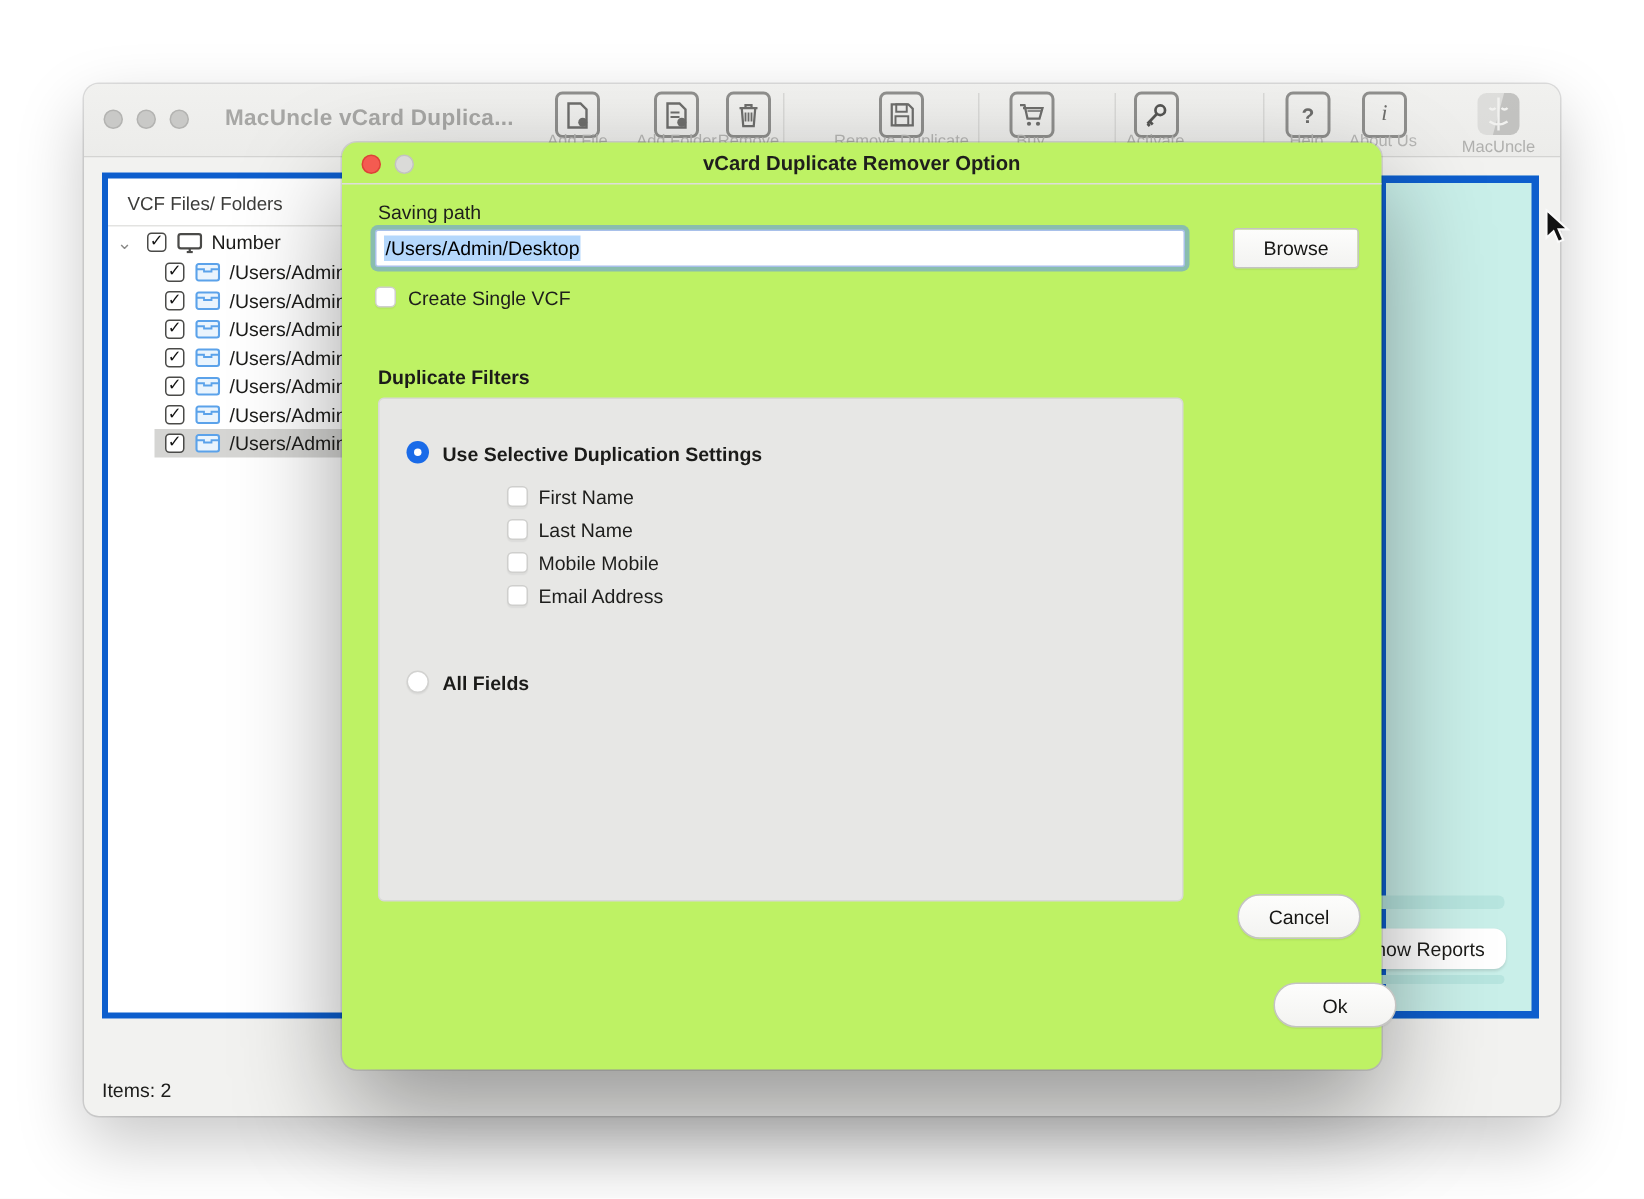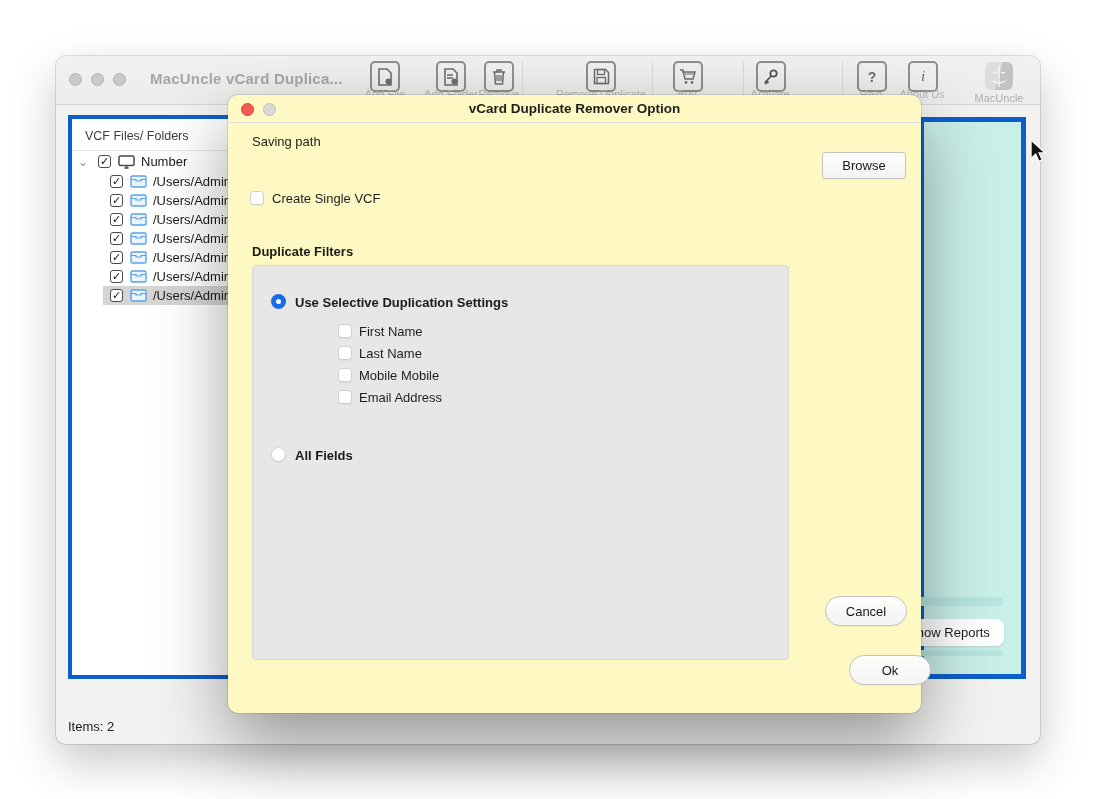--- a/index.html
+++ b/index.html
@@ -37,38 +37,38 @@
   .status-table{left:890px;top:161px;width:114px;height:414px;background:linear-gradient(180deg,#fbfbfa,#f4f4f2);
                 border-radius:0 0 6px 6px;}
   .mint-strip{background:#b7e5df;border-radius:4px;}
   .reports-btn{left:894px;top:619px;width:110px;height:27px;background:#ffffff;border-radius:8px;
                display:flex;align-items:center;justify-content:center;font-size:13px;color:#1c1c1a;
                box-shadow:0 1px 2px rgba(0,0,0,.12);}
 
   .statusbar-text{font-size:13px;color:#1c1c1a;}
 
   
-  .dialog{left:228px;top:95px;width:693px;height:618px;background:#fef9c3;border-radius:10px;z-index:10;
+  .dialog{left:228px;top:95px;width:693px;height:618px;background:#bef264;border-radius:10px;z-index:10;
           box-shadow:0 30px 70px rgba(0,0,0,.38),0 0 0 1px rgba(0,0,0,.1);}
   .dlg-titlebar{left:0;top:0;width:693px;height:28px;border-bottom:1px solid #dedddb;}
   .dlg-title{width:100%;text-align:center;font-size:13.5px;font-weight:bold;color:#1e1e1c;line-height:28px;}
   .dot{width:13px;height:13px;border-radius:50%;}
   .dot-red{background:#f45b51;border:1px solid #dd4237;}
   .dot-gray{background:#dadad8;border:1px solid #c3c3c1;}
   .dlg-label{font-size:13px;color:#1e1e1c;white-space:nowrap;}
   .dlg-label-b{font-size:13px;font-weight:bold;color:#1b1b19;white-space:nowrap;}
   .path-input{left:22px;top:58px;width:540px;height:25px;background:#ffffff;border:1px solid #a8c0ea;
               border-radius:2px;box-shadow:0 0 0 3px rgba(92,146,235,.55);display:flex;align-items:center;
               padding-left:5px;font-size:13px;color:#000;}
   .sel-text{background:#b5d8fc;padding:1px 1px;}
   .btn{background:linear-gradient(#fdfdfc,#f3f3f1);border:1px solid #c4c4c2;border-radius:15px;
        display:flex;align-items:center;justify-content:center;font-size:13px;color:#161614;
        box-shadow:0 1px 1px rgba(0,0,0,.06);}
   .dlg-cb{width:14px;height:14px;background:#fff;border:1px solid #cfcfcd;border-radius:3.5px;box-shadow:0 1px 1px rgba(0,0,0,.05);}
-  .groupbox{left:24px;top:170px;width:537px;height:395px;background:#e7e7e5;border:1px solid #d8d8d6;border-radius:4px;}
+  .groupbox{left:24px;top:170px;width:537px;height:336px;background:#e7e7e5;border:1px solid #d8d8d6;border-radius:4px;}
   .radio-on{width:15px;height:15px;border-radius:50%;background:#1a6be8;display:flex;align-items:center;justify-content:center;}
   .radio-on .dotc{width:5px;height:5px;border-radius:50%;background:#fff;}
   .radio-off{width:15px;height:15px;border-radius:50%;background:#fff;border:1px solid #d2d2d0;box-shadow:0 1px 1px rgba(0,0,0,.06);}
 
   svg{display:block;}
 </style>
 </head>
 <body>
 
 <div id="canvas">
@@ -286,20 +286,23 @@
 
   <div class="abs dialog">
     <div class="abs dlg-titlebar">
       <div class="dlg-title">vCard Duplicate Remover Option</div>
     </div>
     <div class="abs dot dot-red" style="left:13px;top:8px;"></div>
     <div class="abs dot dot-gray" style="left:35px;top:8px;"></div>
 
     <div class="abs dlg-label" style="left:24px;top:39px;">Saving path</div>
 
+    <div class="abs path-input">
+      <span class="sel-text">/Users/Admin/Desktop</span>
+    </div>
 
     <div class="abs btn" style="left:594px;top:57px;width:84px;height:27px;border-radius:3px;">
       <span>Browse</span>
     </div>
 
     <div class="abs dlg-cb" style="left:22px;top:96px;"></div>
     <div class="abs dlg-label" style="left:44px;top:96px;">Create Single VCF</div>
 
     <div class="abs dlg-label-b" style="left:24px;top:149px;">Duplicate Filters</div>
 

